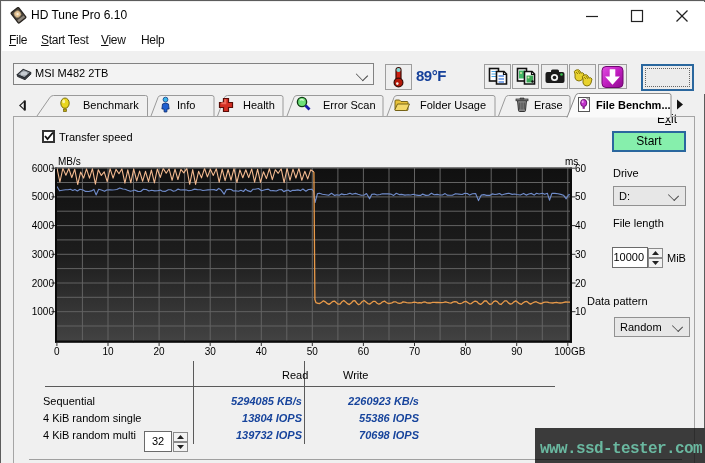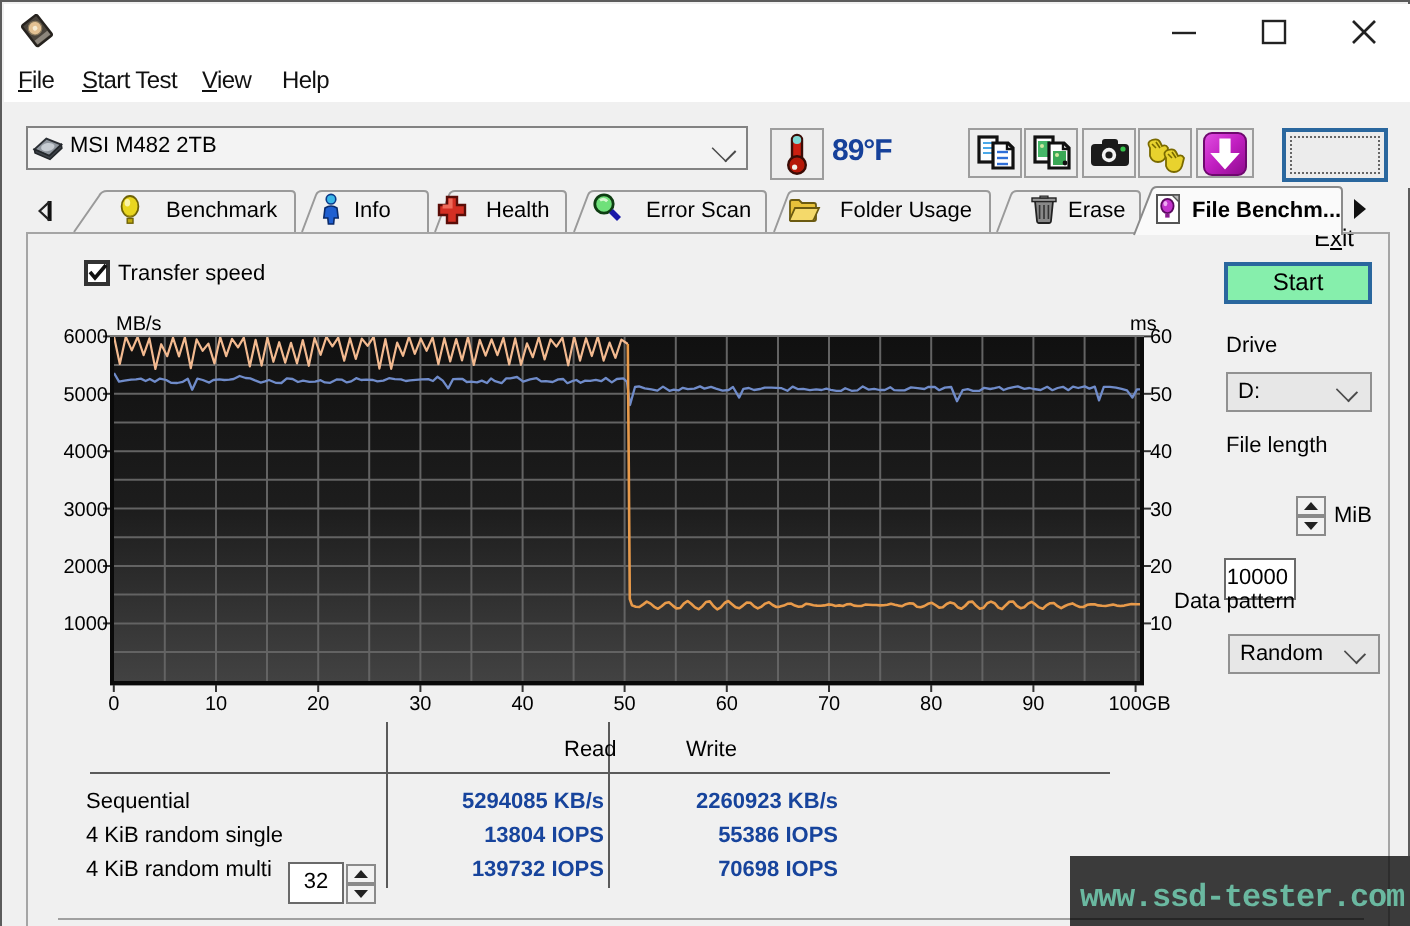--- a/index.html
+++ b/index.html
@@ -20,37 +20,38 @@
 #temp{left:415px;top:66px;font-size:15px;letter-spacing:-0.5px;font-weight:bold;color:#16419a;}
 
 .pageline{background:#a5a5a5;}
 
 #cbx{left:41px;top:129px;width:13px;height:13px;background:#fff;border:2px solid #333;box-sizing:border-box;}
 #cbxlabel{left:58px;top:130px;font-size:11px;color:#000;}
 
 #startbtn{left:611px;top:130px;width:74px;height:21px;background:#86efac;border:2px solid #2a679e;box-sizing:border-box;text-align:center;font-size:12px;color:#000;line-height:17px;}
 .rlabel{font-size:11px;color:#000;}
 .rcombo{background:#e7e7e7;border:1px solid #919191;box-sizing:border-box;font-size:11px;color:#000;}
-#spinbox{left:611px;top:246px;width:36px;height:21px;background:#fff;border:1px solid #6a6a6a;box-sizing:border-box;font-size:11px;text-align:right;line-height:19px;padding-right:3px;margin-top:32px;}
+#spinbox{left:611px;top:246px;width:36px;height:21px;background:#fff;border:1px solid #6a6a6a;box-sizing:border-box;font-size:11px;text-align:right;line-height:19px;padding-right:3px;}
 
 .tline{background:#5a5a5a;}
 .tlabel{font-size:11px;color:#000;}
-.tval{font-size:11px;font-weight:bold;color:#17449c;text-align:right;}
+.tval{font-size:11px;font-weight:bold;color:#17449c;text-align:right;font-style:italic;}
 #mspin{left:143px;top:430px;width:28px;height:21px;background:#fff;border:1px solid #6a6a6a;box-sizing:border-box;font-size:11px;text-align:center;line-height:19px;}
 .spbtn{box-sizing:border-box;background:#f2f2f2;border:1px solid #8a8a8a;}
 
 #ssdbox{left:534px;top:427px;width:171px;height:36px;background:#3b3b3b;}
 #ssdtext{left:539px;top:439px;font-family:"Liberation Mono",monospace;font-size:16px;letter-spacing:-0.6px;font-weight:bold;color:#6ab8a0;}
 #ssdline{left:534px;top:458px;width:147px;height:1px;background:#262626;}
 .chev{width:8px;height:8px;border-right:1.4px solid #4a4a4a;border-bottom:1.4px solid #4a4a4a;transform:rotate(45deg) scale(1,0.75);}
 </style>
 </head>
 <body>
 <div id="win">
   <div class="abs" id="titlebar"></div>
+  <div class="abs" id="title">HD Tune Pro 6.10</div>
 
   <svg class="abs" style="left:9px;top:6px" width="17" height="17" viewBox="0 0 17 17">
     <g transform="rotate(-38 8.5 8.5)">
       <rect x="3.8" y="1.8" width="9.6" height="13" rx="1" fill="#4a443c" stroke="#26221e" stroke-width="1.2"></rect>
       <circle cx="8.6" cy="6.8" r="3.4" fill="#e3c193" stroke="#8a7a5e" stroke-width="0.6"></circle>
       <circle cx="8.6" cy="6.8" r="1.2" fill="#f6ecd4"></circle>
       <rect x="4.6" y="11.6" width="8" height="2.4" fill="#8d867c"></rect>
     </g>
   </svg>
 

